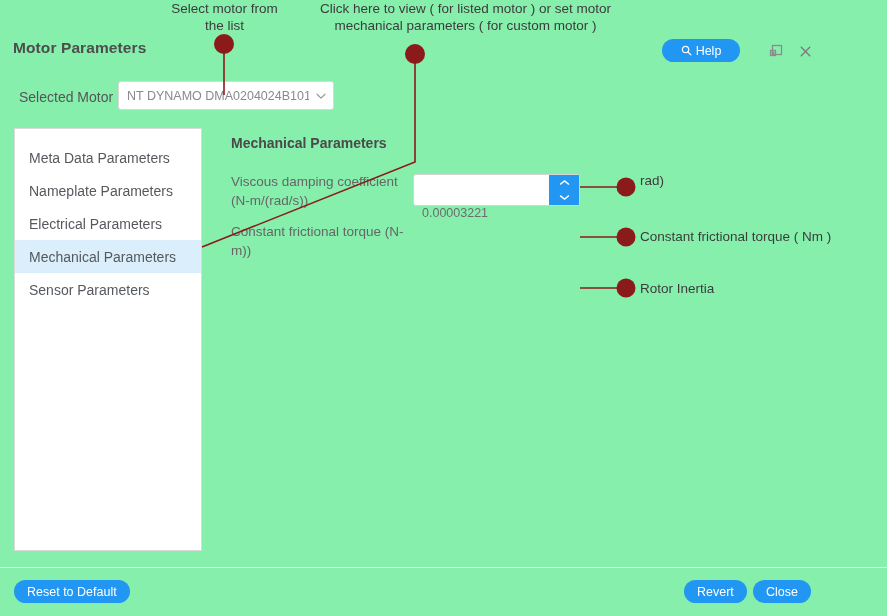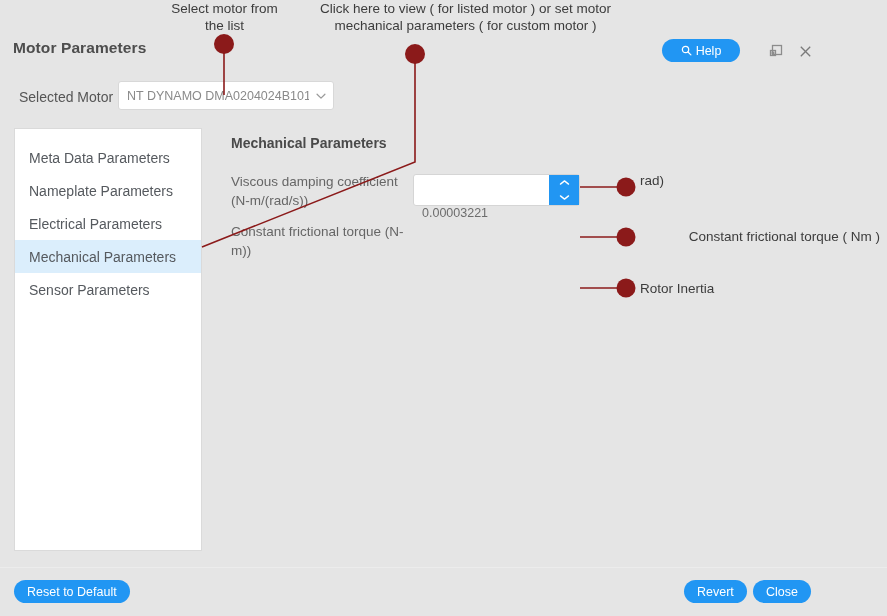--- a/index.html
+++ b/index.html
@@ -33,21 +33,21 @@
     z-index: 45;
   }
   .anno-center { text-align: center; }
 
   
   #dialog {
     position: absolute;
     left: 0; top: 0;
     width: 887px;
     height: 616px;
-    background: #e5e5e5;
+    background: #86efac;
     z-index: 10;
   }
 
   .dlg-title {
     position: absolute;
     left: 13px;
     top: 39px;
     font-size: 15.5px;
     font-weight: bold;
     color: #4d4d4d;
@@ -360,19 +360,19 @@
 
 <div class="anno-text anno-center" style="left:303px; top:0px; width:325px;">
   <div>Click here to view ( for listed motor ) or set motor</div>
   <div>mechanical parameters ( for custom motor )</div>
 </div>
 
 <div class="anno-text" style="left:640px; top:172px; width:240px;">
   <div>rad)</div>
 </div>
 
-<div class="anno-text" style="left:640px; top:228px; width:240px;text-align:right;">
+<div class="anno-text" style="left:640px; top:228px; width:240px;">
   <div>Constant frictional torque ( Nm )</div>
 </div>
 
 <div class="anno-text" style="left:640px; top:280px; width:240px;">
   <div>Rotor Inertia</div>
 </div>
 
 </body></html>

